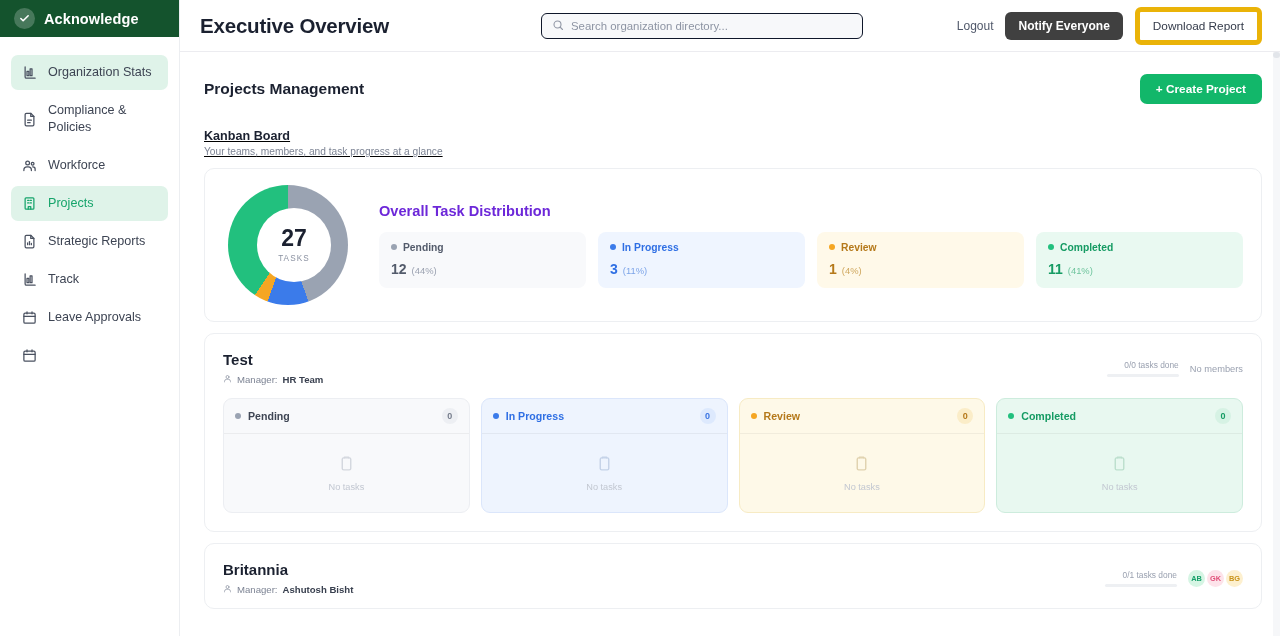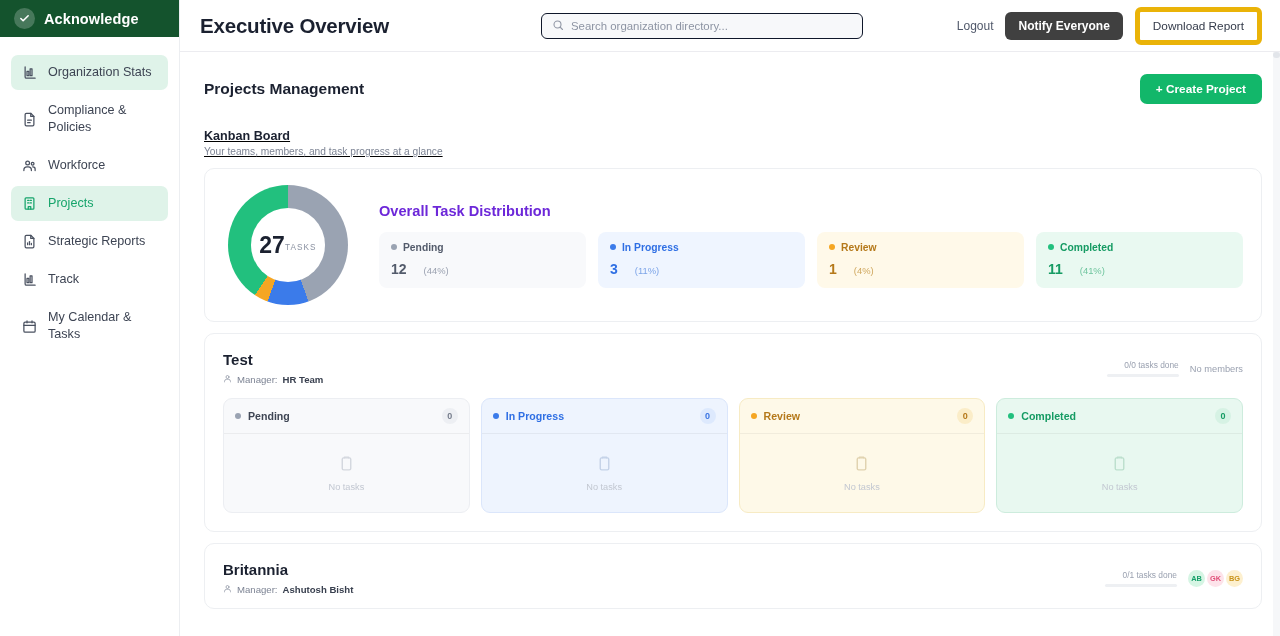--- a/index.html
+++ b/index.html
@@ -117,38 +117,38 @@
   }
 
   
   .summary { display: flex; align-items: center; padding: 16px 18px; }
   .donut-wrap { width: 130px; height: 120px; position: relative; flex: 0 0 130px; }
   .donut {
     width: 120px; height: 120px; border-radius: 50%;
     position: absolute; left: 5px; top: 0;
   }
   .donut-hole {
-    position: absolute; left: 28px; top: 23px;
+    position: absolute; left: 34px; top: 23px;
     width: 74px; height: 74px; border-radius: 50%;
     background: #fff;
-    display: flex; flex-direction: row; align-items: center; justify-content: center;
+    display: flex; flex-direction: column; align-items: center; justify-content: center;
   }
   .donut-num { font-size: 23px; font-weight: bold; color: #1b2130; line-height: 1; }
   .donut-lbl { font-size: 8.2px; color: #8a91a1; letter-spacing: 1.1px; margin-top: 4px; }
 
   .summary-right { flex: 1 1 auto; margin-left: 26px; }
   .summary-title { font-size: 14.6px; font-weight: bold; color: #6d28d9; margin-bottom: 13px; }
   .stat-row { display: flex; gap: 12px; }
   .stat {
     flex: 1 1 0; border-radius: 8px; padding: 10px 12px 11px 12px;
   }
   .stat-top { display: flex; align-items: center; gap: 6px; }
   .dot { width: 6px; height: 6px; border-radius: 50%; display:inline-block; }
   .stat-name { font-size: 10.3px; font-weight: bold; }
-  .stat-bot { margin-top: 8px; display: flex; align-items: baseline; gap: 17px; }
+  .stat-bot { margin-top: 8px; display: flex; align-items: baseline; gap: 5px; }
   .stat-val { font-size: 14px; font-weight: bold; }
   .stat-pct { font-size: 9.4px; }
 
   .s-pending  { background:#f8f9fb; } .s-pending .stat-name, .s-pending .stat-val { color:#535b6b; } .s-pending .stat-pct{color:#9aa1b0;}
   .s-prog     { background:#eff5ff; } .s-prog .stat-name, .s-prog .stat-val { color:#2f6fe4; } .s-prog .stat-pct{color:#7ca4e8;}
   .s-review   { background:#fff9e9; } .s-review .stat-name, .s-review .stat-val { color:#b5791a; } .s-review .stat-pct{color:#cfa75e;}
   .s-done     { background:#e9f9f1; } .s-done .stat-name, .s-done .stat-val { color:#159b63; } .s-done .stat-pct{color:#6ec49d;}
 
   
   .proj-head { display: flex; align-items: flex-start; padding: 17px 18px 13px 18px; }
@@ -276,31 +276,41 @@
         <span class="nav-ico">
           <svg width="15" height="15" viewBox="0 0 24 24" fill="none" stroke-width="2" stroke-linecap="round" stroke-linejoin="round">
               <path d="M5 3v16a2 2 0 0 0 2 2h14"></path>
               <rect x="8" y="10" width="3" height="7"></rect>
               <rect x="13" y="6" width="3" height="11"></rect>
             </svg>
         </span>
         <span class="nav-label">Track</span>
       </div>
 
-
       <div class="nav-item">
         <span class="nav-ico">
           <svg width="15" height="15" viewBox="0 0 24 24" fill="none" stroke-width="2" stroke-linecap="round" stroke-linejoin="round">
               <rect x="3" y="5" width="18" height="16" rx="2"></rect>
               <line x1="3" y1="10" x2="21" y2="10"></line>
               <line x1="8" y1="3" x2="8" y2="6"></line>
               <line x1="16" y1="3" x2="16" y2="6"></line>
             </svg>
         </span>
-        <span class="nav-label">My Calendar &amp; Tasks</span>
+        <span class="nav-label">Leave Approvals</span>
+      </div>
+
+      <div class="nav-item">
+        <span class="nav-ico">
+          <svg width="15" height="15" viewBox="0 0 24 24" fill="none" stroke-width="2" stroke-linecap="round" stroke-linejoin="round">
+              <rect x="3" y="5" width="18" height="16" rx="2"></rect>
+              <line x1="3" y1="10" x2="21" y2="10"></line>
+              <line x1="8" y1="3" x2="8" y2="6"></line>
+              <line x1="16" y1="3" x2="16" y2="6"></line>
+            </svg>
+        </span>
       </div>
     </nav>
   </aside>
 
   <div class="main">
 
     <header class="topbar">
       <div class="page-title">Executive Overview</div>
 
       <div class="search-wrap">

